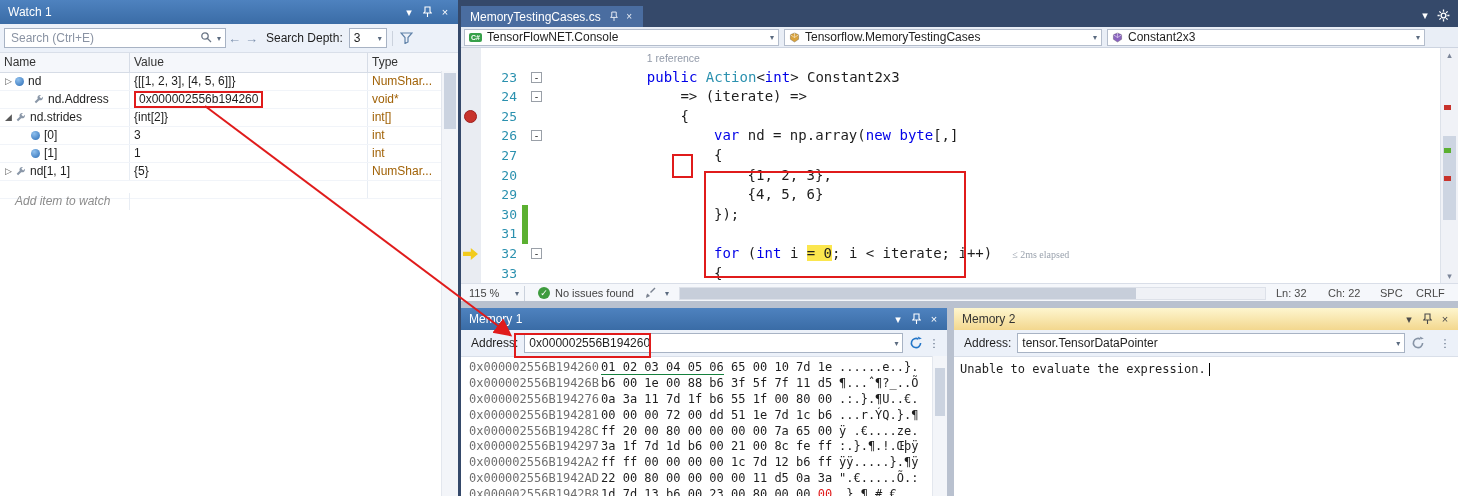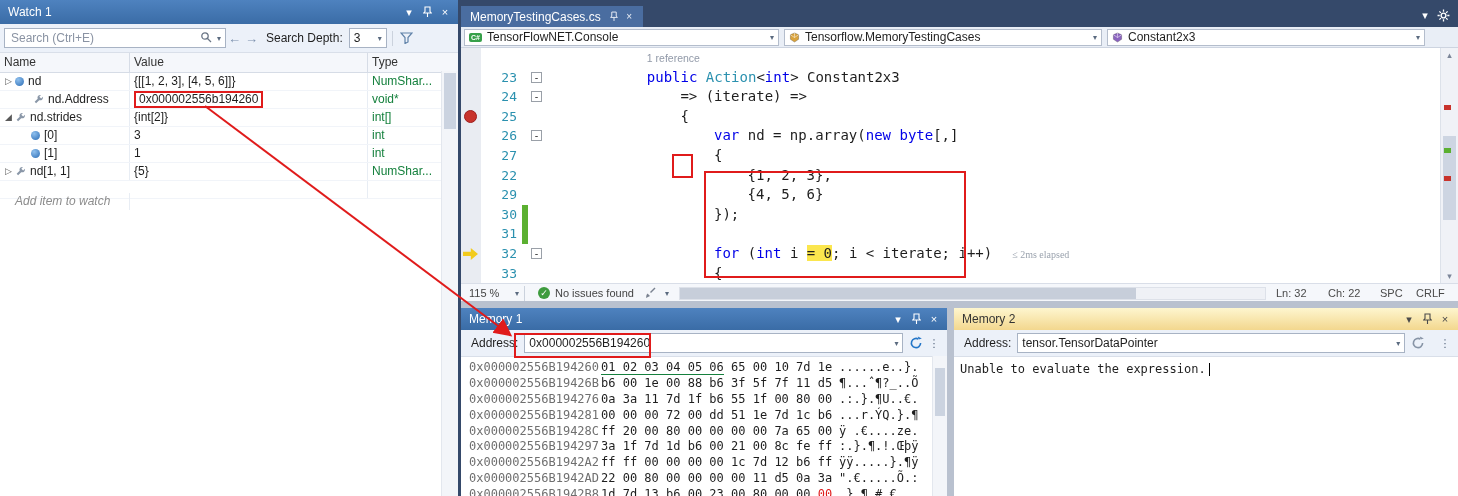--- a/index.html
+++ b/index.html
@@ -21,21 +21,21 @@
   #watch .searchbox input{border:none;outline:none;flex:1;font-size:12px;font-family:"Liberation Sans",sans-serif;color:#333;min-width:0}
   #watch .searchbox input::placeholder{color:#8A93A3}
   .navarrow{color:#7C91AE;font-size:13px;width:17px;text-align:center}
   .depth{width:38px}
   .ghead{display:flex;height:19px;background:#F5F7FB;border-bottom:1px solid #D6DCE6;color:#333;align-items:center}
   .gh{padding:0 4px;border-right:1px solid #D6DCE6;box-sizing:border-box;height:19px;line-height:19px}
   .wrow{display:flex;height:17px;align-items:center;border-bottom:1px solid #F1F4F9}
   .wc{height:17px;line-height:17px;overflow:hidden;white-space:nowrap;box-sizing:border-box}
   .wname{width:130px;border-right:1px solid #E8EDF4;display:flex;align-items:center}
   .wval{width:238px;border-right:1px solid #E8EDF4;padding-left:4px}
-  .wtype{flex:1;padding-left:4px;color:#15803d}
+  .wtype{flex:1;padding-left:4px;color:#a16207}
   .exp{display:inline-block;width:13px;text-align:center;color:#5A5A5A;font-size:9px}
   .ball{display:inline-block;width:9px;height:9px;border-radius:50%;background:radial-gradient(circle at 35% 30%,#8FC0EE,#2B6CB5);margin:0 4px 0 0}
   .wrench{display:inline-flex;width:13px;margin-right:2px}
   .ghost .wtext{color:#8C8C8C;font-style:italic}
   .redbox{display:inline-block;border:2px solid #E01B1B;padding:0 3px;line-height:13px}
   .wscroll{position:absolute;right:0;top:71px;bottom:0;width:16px;background:#F3F5F9;border-left:1px solid #E3E7EE}
   .wscroll .thumb{position:absolute;left:2px;right:2px;top:2px;height:56px;background:#CBD3E0}
   
   #editor{position:absolute;left:461px;top:0;width:997px;height:301px;background:#fff}
   .tabstrip{height:27px;background:#35496A;display:flex;align-items:flex-end}
@@ -267,21 +267,21 @@
     </div>
   </div>
   <div id="editor-body">
     <div id="code-lines">
         <div class="crow"><div class="c-bp"></div><div class="c-num"></div><div class="c-trk"></div><div class="c-fold"></div><div class="c-code"><span style="display: inline-block; width: 100.8px;"></span><span class="lens">1 reference</span></div></div>
         <div class="crow"><div class="c-bp"></div><div class="c-num">23</div><div class="c-trk"></div><div class="c-fold"><span class="foldbox">-</span></div><div class="c-code"><span style="display: inline-block; width: 100.8px;"></span><span class="tok-k">public </span><span class="tok-t">Action</span><span class="tok-p">&lt;</span><span class="tok-k">int</span><span class="tok-p">&gt; Constant2x3</span></div></div>
         <div class="crow"><div class="c-bp"></div><div class="c-num">24</div><div class="c-trk"></div><div class="c-fold"><span class="foldbox">-</span></div><div class="c-code"><span style="display: inline-block; width: 134.4px;"></span><span class="tok-p">=&gt; (iterate) =&gt;</span></div></div>
         <div class="crow"><div class="c-bp"><span class="bpdot"></span></div><div class="c-num">25</div><div class="c-trk"></div><div class="c-fold"></div><div class="c-code"><span style="display: inline-block; width: 134.4px;"></span><span class="tok-p">{</span></div></div>
         <div class="crow"><div class="c-bp"></div><div class="c-num">26</div><div class="c-trk"></div><div class="c-fold"><span class="foldbox">-</span></div><div class="c-code"><span style="display: inline-block; width: 168px;"></span><span class="tok-k">var</span><span class="tok-p"> nd = np.array(</span><span class="tok-k">new</span><span class="tok-p"> </span><span class="tok-k">byte</span><span class="tok-p">[,]</span></div></div>
         <div class="crow"><div class="c-bp"></div><div class="c-num">27</div><div class="c-trk"></div><div class="c-fold"></div><div class="c-code"><span style="display: inline-block; width: 168px;"></span><span class="tok-p">{</span></div></div>
-        <div class="crow"><div class="c-bp"></div><div class="c-num">22</div><div class="c-trk"></div><div class="c-fold"></div><div class="c-code"><span style="display: inline-block; width: 201.6px;"></span><span class="tok-p">{1, 2, 3},</span></div></div>
+        <div class="crow"><div class="c-bp"></div><div class="c-num">20</div><div class="c-trk"></div><div class="c-fold"></div><div class="c-code"><span style="display: inline-block; width: 201.6px;"></span><span class="tok-p">{1, 2, 3},</span></div></div>
         <div class="crow"><div class="c-bp"></div><div class="c-num">29</div><div class="c-trk"></div><div class="c-fold"></div><div class="c-code"><span style="display: inline-block; width: 201.6px;"></span><span class="tok-p">{4, 5, 6}</span></div></div>
         <div class="crow"><div class="c-bp"></div><div class="c-num">30</div><div class="c-trk trk-green"></div><div class="c-fold"></div><div class="c-code"><span style="display: inline-block; width: 168px;"></span><span class="tok-p">});</span></div></div>
         <div class="crow"><div class="c-bp"></div><div class="c-num">31</div><div class="c-trk trk-green"></div><div class="c-fold"></div><div class="c-code"><span style="display: inline-block; width: 0px;"></span></div></div>
         <div class="crow"><div class="c-bp"><span class="curarrow"></span></div><div class="c-num">32</div><div class="c-trk"></div><div class="c-fold"><span class="foldbox">-</span></div><div class="c-code"><span style="display: inline-block; width: 168px;"></span><span class="tok-k">for</span><span class="tok-p"> (</span><span class="tok-k">int</span><span class="tok-p"> i </span><span class="tok-h">= 0</span><span class="tok-p">; i &lt; iterate; i++)</span><span class="ptip">≤ 2ms elapsed</span></div></div>
         <div class="crow"><div class="c-bp"></div><div class="c-num">33</div><div class="c-trk"></div><div class="c-fold"></div><div class="c-code"><span style="display: inline-block; width: 168px;"></span><span class="tok-p">{</span></div></div>
       </div>
     <div class="vscroll">
       <span class="sarr" style="top:2px">▴</span>
       <div class="vthumb"></div>
       <div class="mark" style="top:57px;background:#C8332C"></div>

